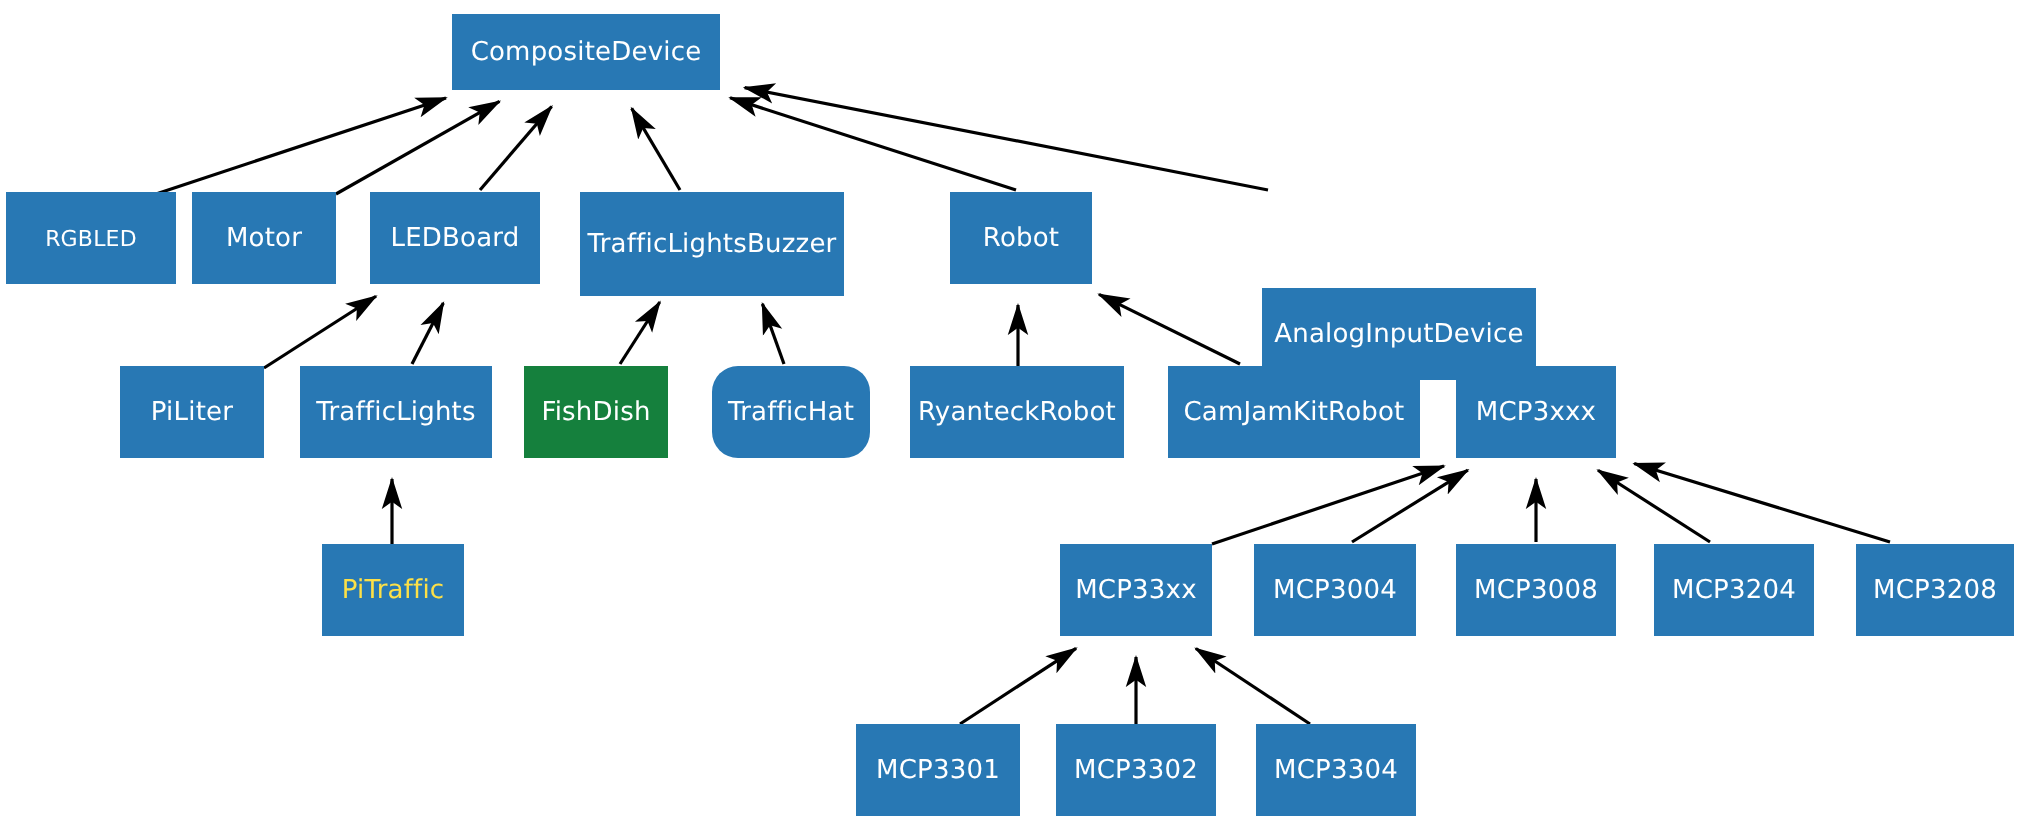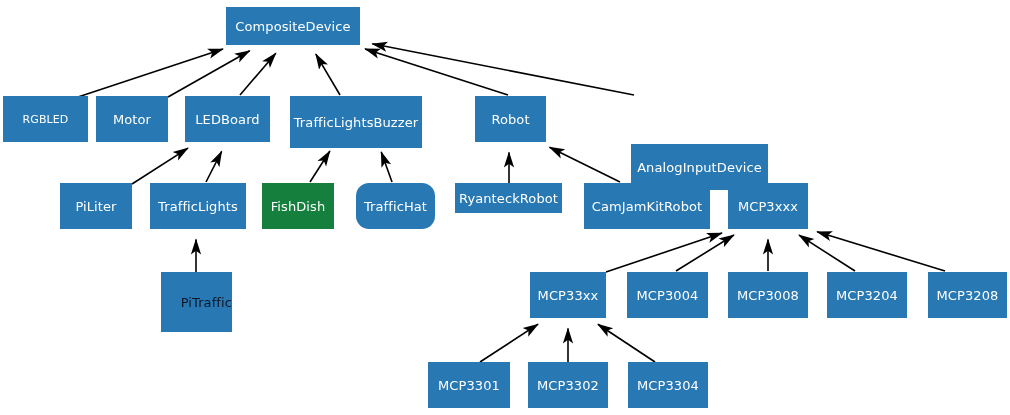--- a/index.html
+++ b/index.html
@@ -101,30 +101,30 @@
       </div>
       <div class="node-box" style="left: 150px; top: 183px; width: 96px; height: 46px; background: rgb(40, 120, 180); color: rgb(255, 255, 255); font-size: 13px;">
         <span class="node-label">TrafficLights</span>
       </div>
       <div class="node-box" style="left: 262px; top: 183px; width: 72px; height: 46px; background: #15803d; color: rgb(255, 255, 255); font-size: 13px; align-items: center;">
         <span class="node-label">FishDish</span>
       </div>
       <div class="node-box" style="left: 356px; top: 183px; width: 79px; height: 46px; background: rgb(40, 120, 180); color: rgb(255, 255, 255); font-size: 13px; border-radius: 13px;">
         <span class="node-label">TrafficHat</span>
       </div>
-      <div class="node-box" style="left: 455px; top: 183px; width: 107px; height: 30px; background: rgb(40, 120, 180); color: rgb(255, 255, 255); font-size: 13px;">
+      <div class="node-box" style="left: 455px; top: 183px; width: 107px; height: 46px; background: rgb(40, 120, 180); color: rgb(255, 255, 255); font-size: 13px;">
         <span class="node-label">RyanteckRobot</span>
       </div>
       <div class="node-box" style="left: 584px; top: 183px; width: 126px; height: 46px; background: rgb(40, 120, 180); color: rgb(255, 255, 255); font-size: 13px;">
         <span class="node-label">CamJamKitRobot</span>
       </div>
       <div class="node-box" style="left: 728px; top: 183px; width: 80px; height: 46px; background: rgb(40, 120, 180); color: rgb(255, 255, 255); font-size: 13px;">
         <span class="node-label">MCP3xxx</span>
       </div>
-      <div class="node-box" style="left: 161px; top: 272px; width: 71px; height: 60px; background: rgb(40, 120, 180); color: #0f172a; font-size: 13px; justify-content: flex-end;">
+      <div class="node-box" style="left: 161px; top: 272px; width: 71px; height: 46px; background: rgb(40, 120, 180); color: #fde047; font-size: 13px;">
         <span class="node-label">PiTraffic</span>
       </div>
       <div class="node-box" style="left: 530px; top: 272px; width: 76px; height: 46px; background: rgb(40, 120, 180); color: rgb(255, 255, 255); font-size: 13px;">
         <span class="node-label">MCP33xx</span>
       </div>
       <div class="node-box" style="left: 627px; top: 272px; width: 81px; height: 46px; background: rgb(40, 120, 180); color: rgb(255, 255, 255); font-size: 13px;">
         <span class="node-label">MCP3004</span>
       </div>
       <div class="node-box" style="left: 728px; top: 272px; width: 80px; height: 46px; background: rgb(40, 120, 180); color: rgb(255, 255, 255); font-size: 13px;">
         <span class="node-label">MCP3008</span>

